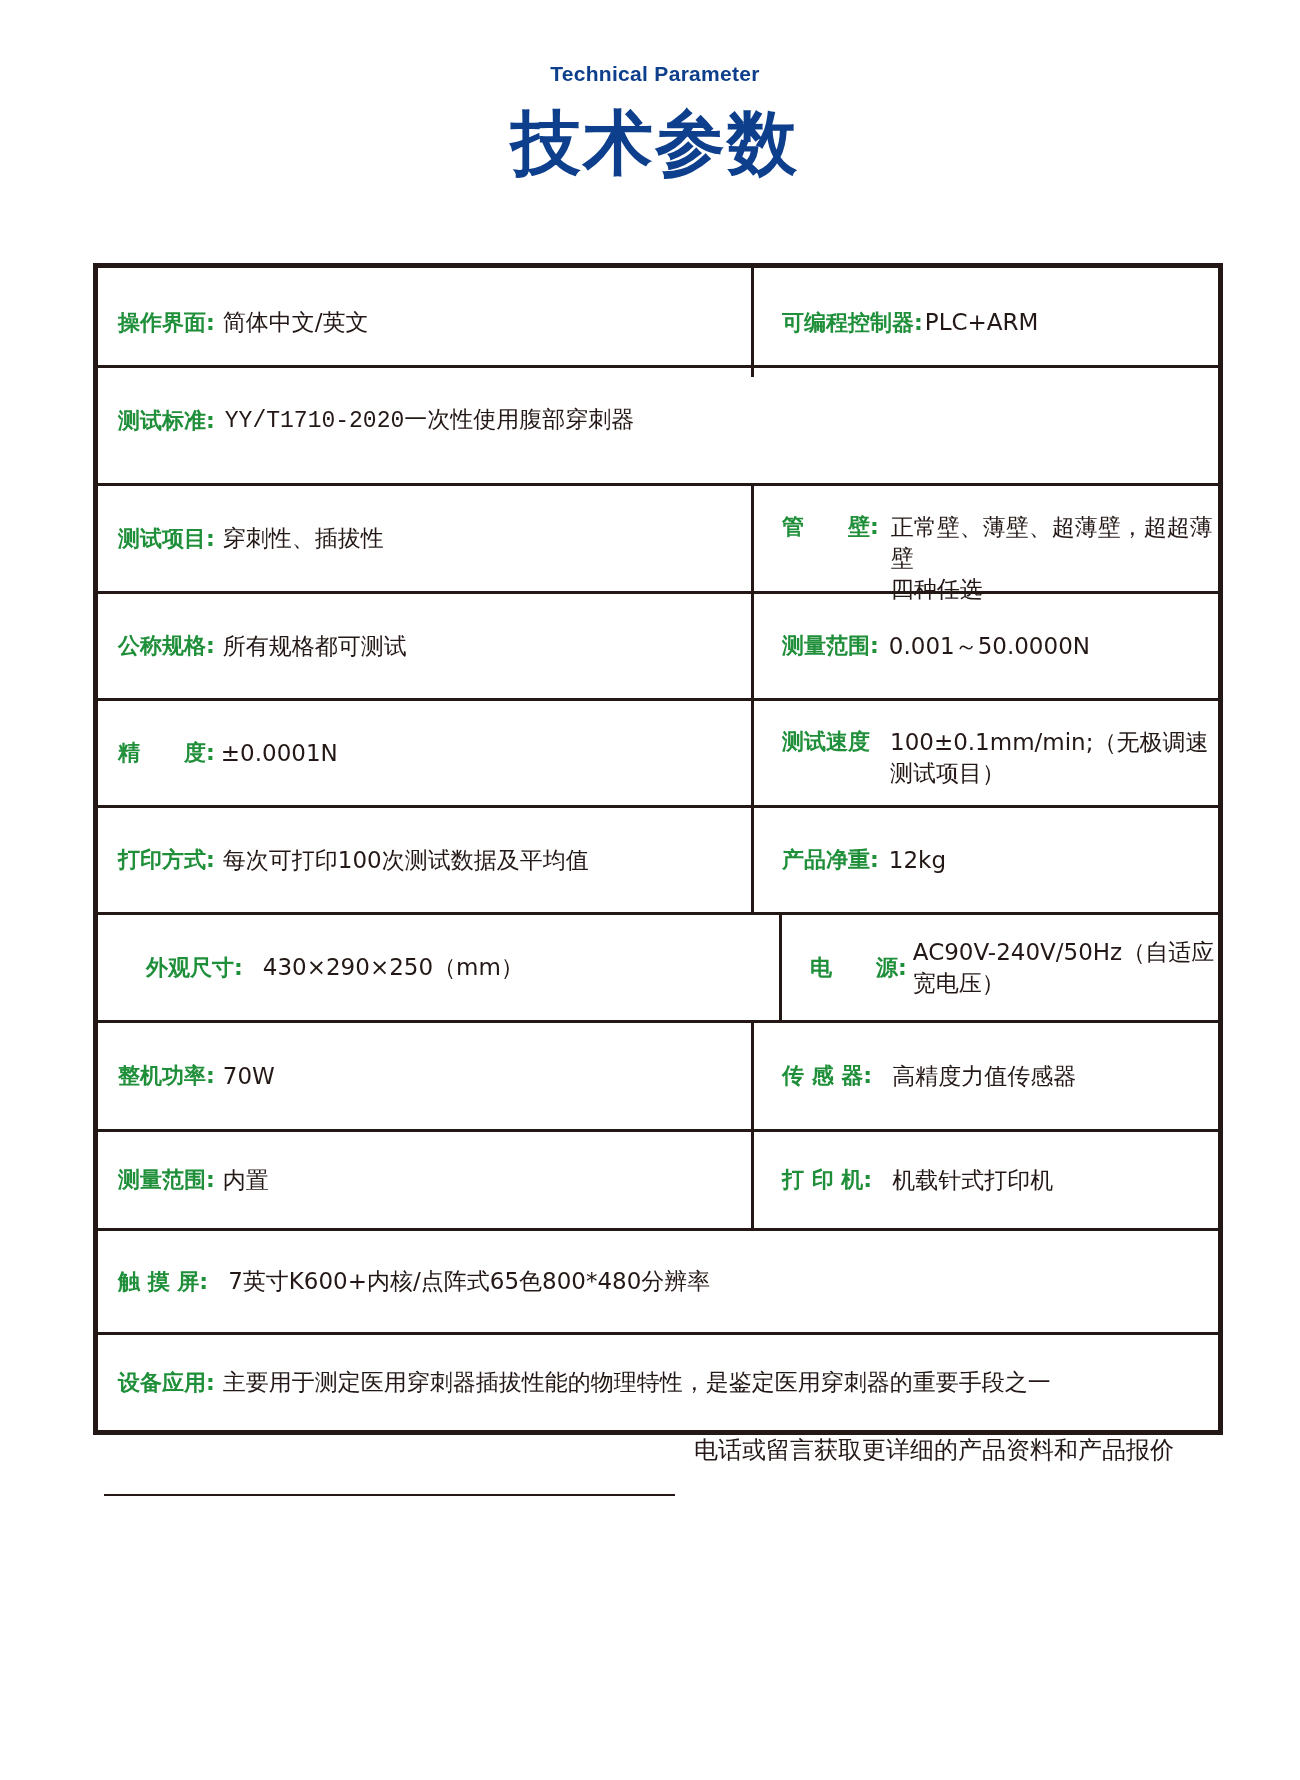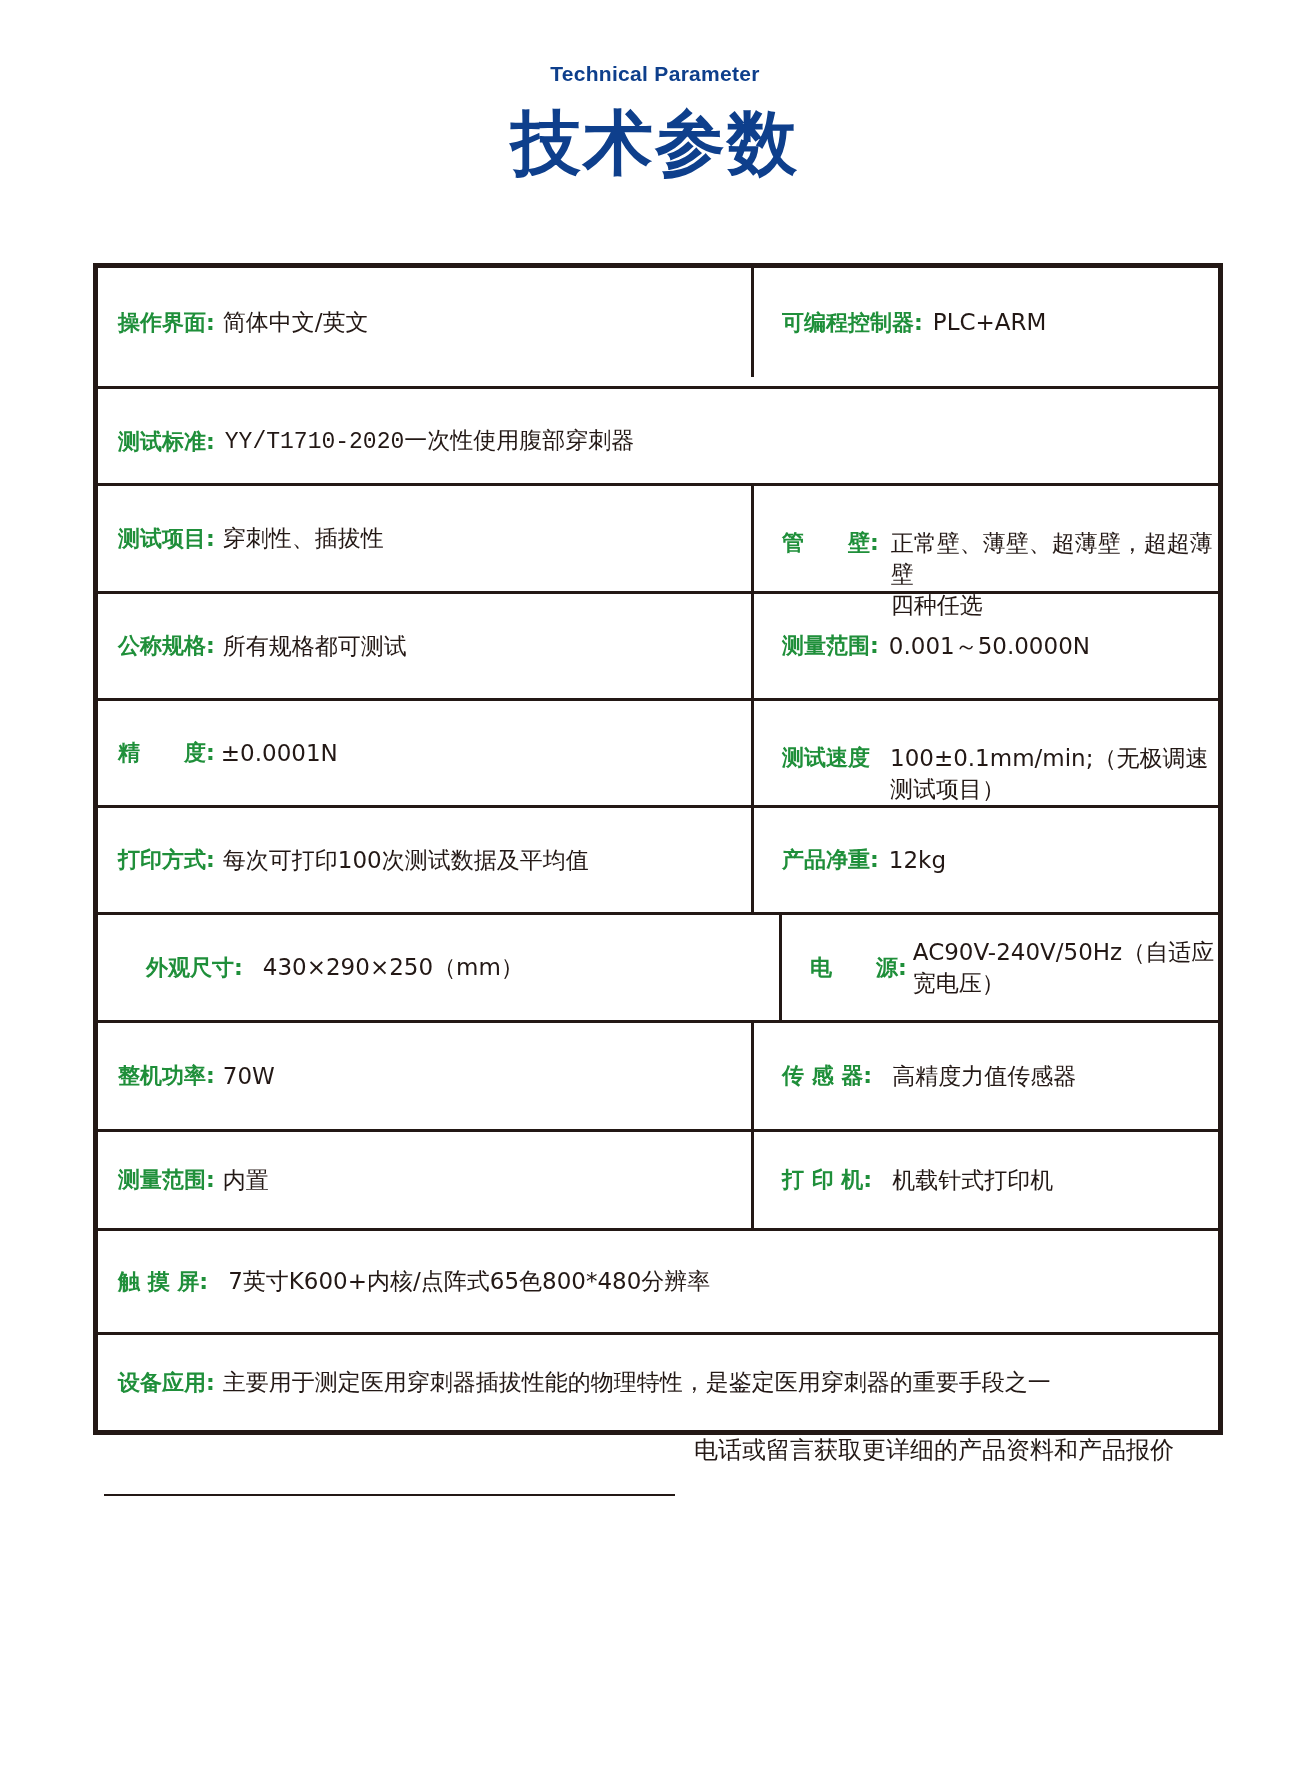--- a/index.html
+++ b/index.html
@@ -11,21 +11,21 @@
   .title { position:absolute; top:98px; left:0; width:1310px; text-align:center;
            font-size:70px; font-weight:bold; color:#0e3f8c; letter-spacing:2px; line-height:90px; }
   .table { position:absolute; left:93px; top:263px; width:1130px; height:1172px;
            border:5px solid #231815; box-sizing:border-box; }
   .row { position:absolute; left:0; width:100%; border-top:3px solid #231815; box-sizing:border-box; display:flex; }
   .row.first { border-top:none; }
   .cell { position:relative; height:100%; box-sizing:border-box; display:flex; align-items:center; }
   .cell.left { width:656px; border-right:3px solid #231815; }
   .cell.right { flex:1; }
   .cell.full { flex:1; }
-  .cell.top-align { align-items:flex-start; padding-top:42px; }
+  .cell.top-align { align-items:flex-start; padding-top:26px; }
   .label { color:#1f8f3a; font-weight:bold; font-size:22px; white-space:nowrap; flex:0 0 auto; }
   .value { font-size:23px; color:#231815; line-height:31px; }
   .cell.left .label, .cell.full .label { margin-left:20px; }
   .cell.right .label { margin-left:28px; }
   .footer-line { position:absolute; left:104px; top:1494px; width:571px; height:2px; background:#231815; }
   .footer-text { position:absolute; left:694px; top:1434px; font-size:24px; color:#231815; white-space:nowrap;text-align:center; }
 </style>
 </head>
 <body>
 
@@ -34,25 +34,25 @@
 
 <div class="table">
 
   <div class="row first" style="top:0;height:109px;">
     <div class="cell left">
       <span class="label">操作界面:</span>
       <span class="value" style="margin-left:8px;">简体中文/英文</span>
     </div>
     <div class="cell right">
       <span class="label">可编程控制器:</span>
-      <span class="value" style="margin-left:10px;">PLC+ARM</span>
+      <span class="value" style="margin-left:2px;">PLC+ARM</span>
     </div>
   </div>
 
-  <div class="row" style="top:118px;height:109px;">
+  <div class="row" style="top:97px;height:109px;">
     <div class="cell full">
       <span class="label">测试标准:</span>
       <span class="value" style="margin-left:10px;font-family:Liberation Mono, monospace;">YY/T1710-2020一次性使用腹部穿刺器</span>
     </div>
   </div>
 
   <div class="row" style="top:215px;height:108px;">
     <div class="cell left">
       <span class="label">测试项目:</span>
       <span class="value" style="margin-left:8px;">穿刺性、插拔性</span>

